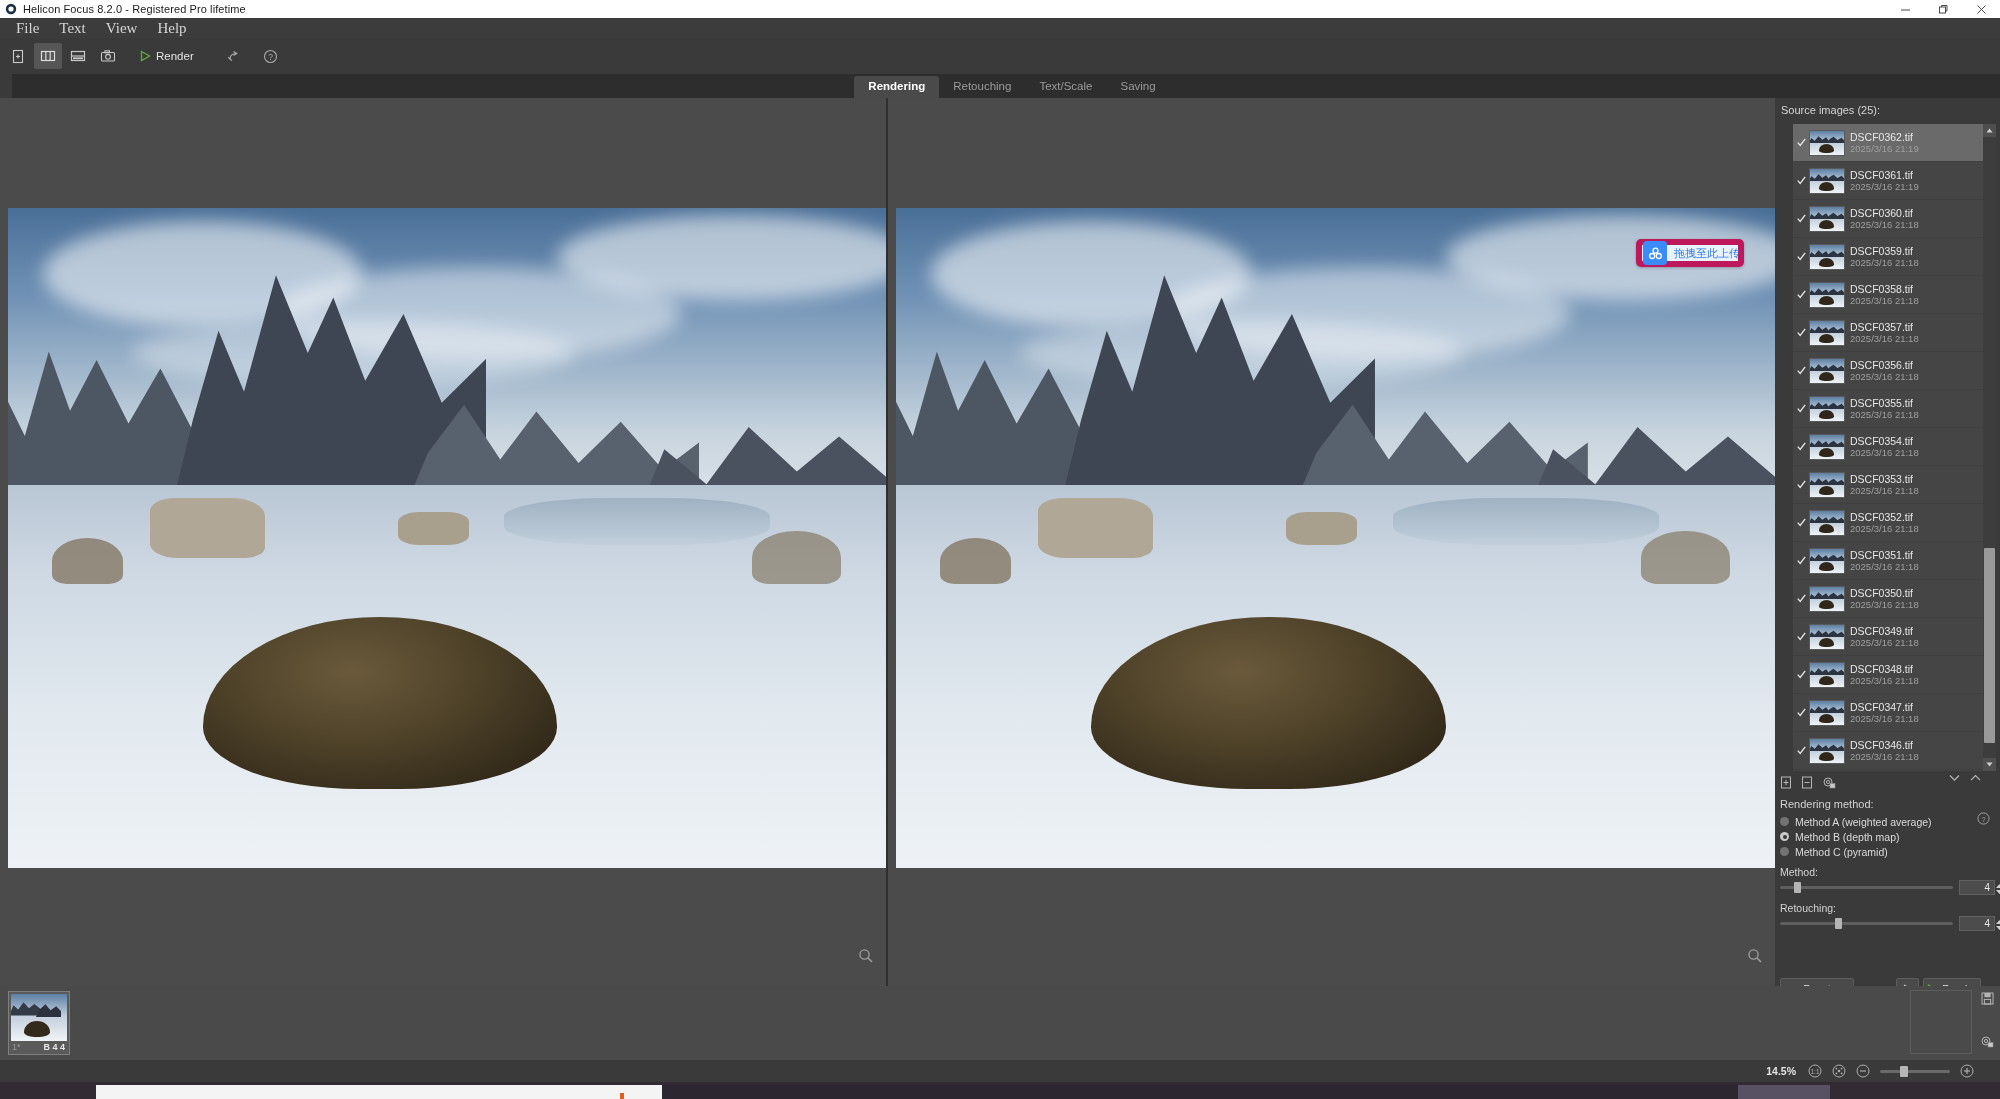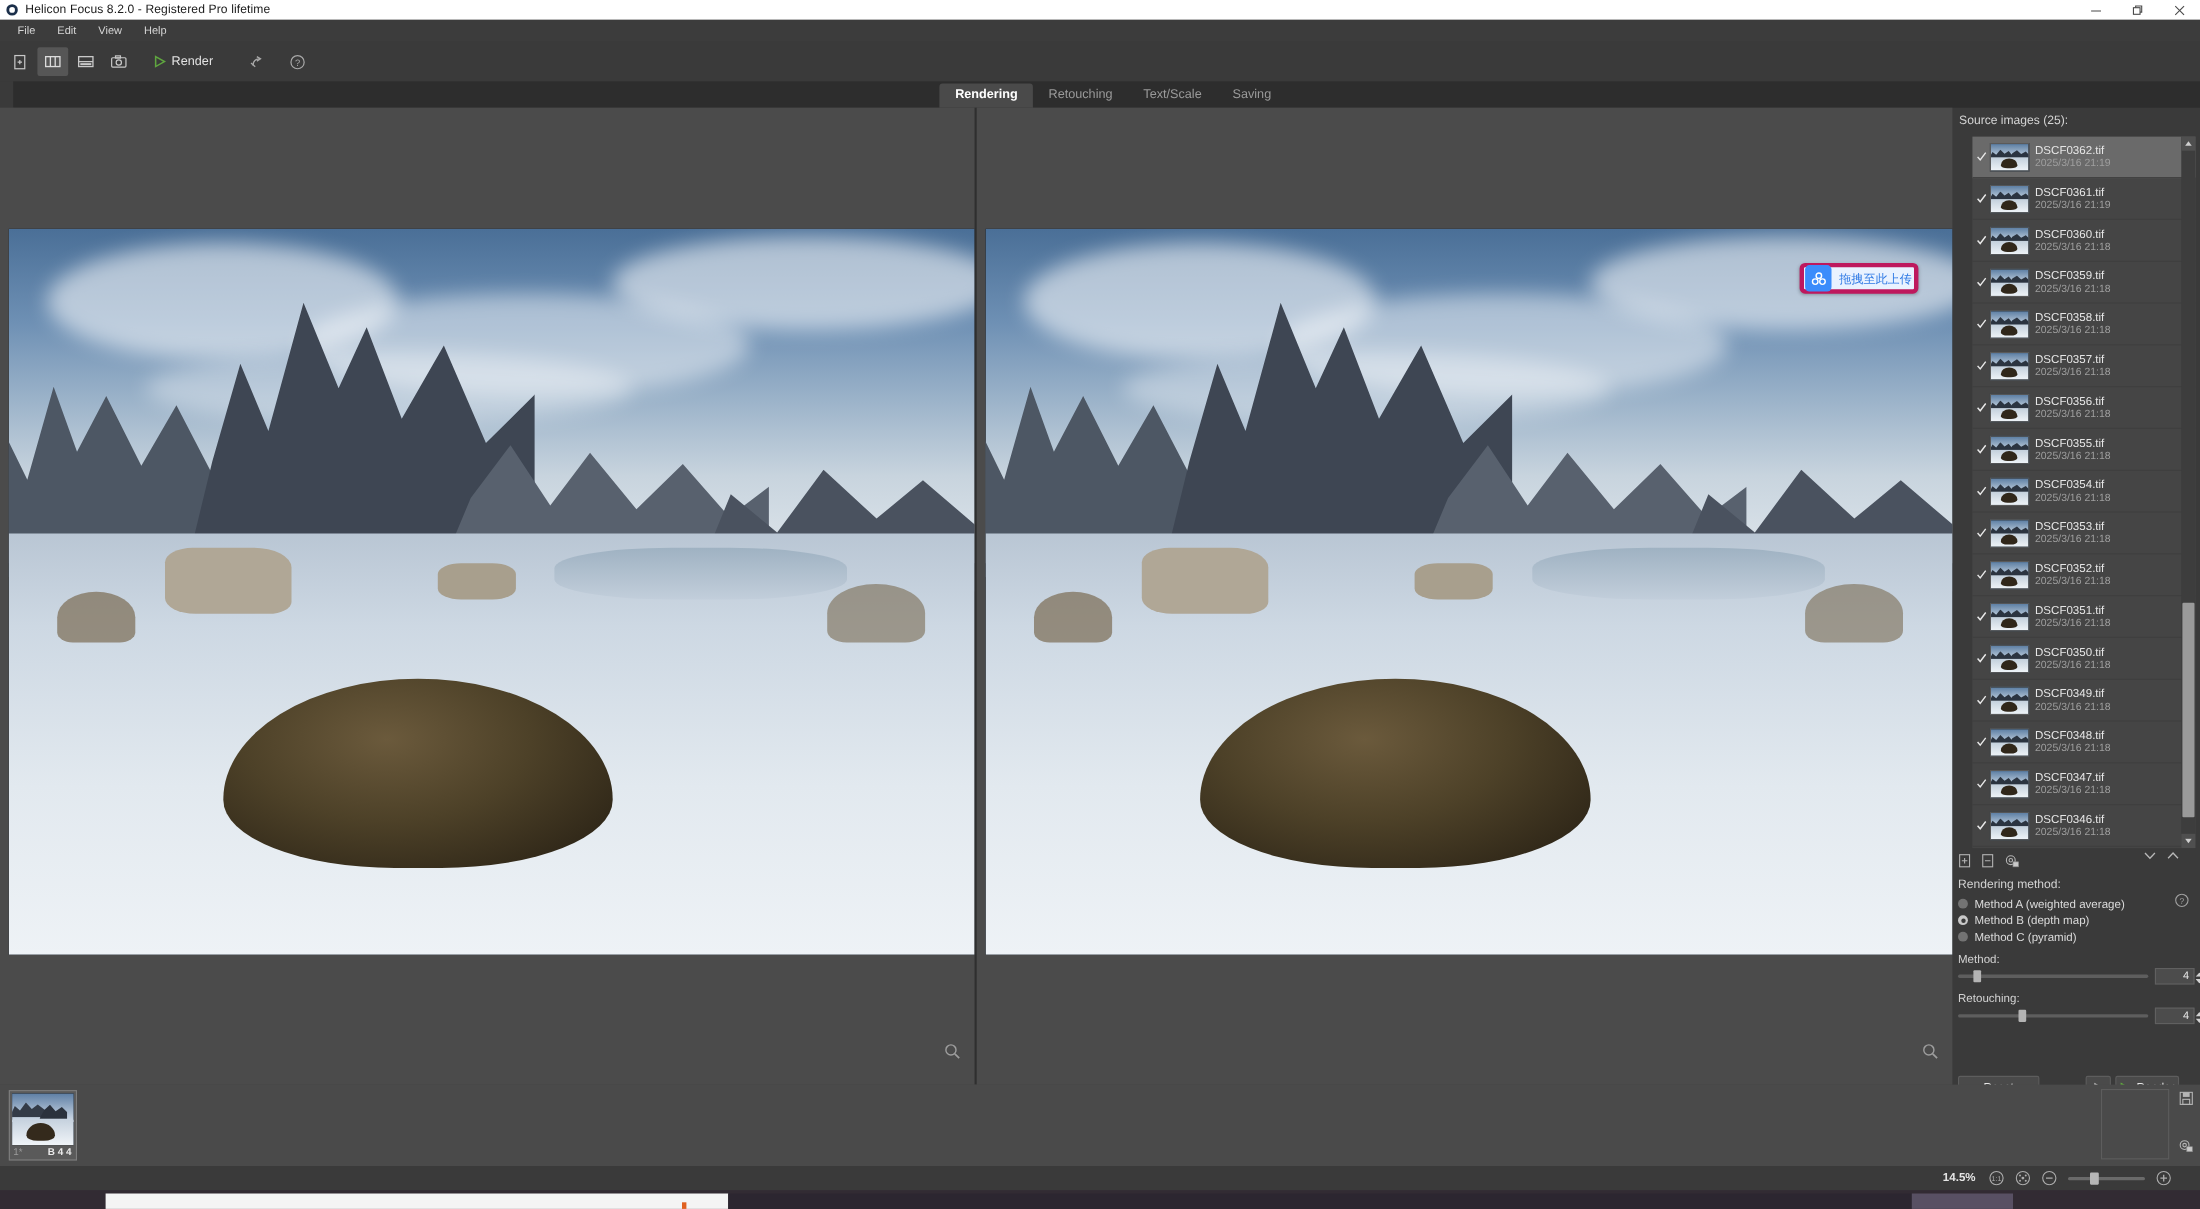--- a/index.html
+++ b/index.html
@@ -22,21 +22,21 @@
   .win-btns { position:absolute; right:0; top:0; height:18px; display:flex; }
   .win-btn { width:38px; height:18px; display:flex; align-items:center; justify-content:center; }
   .win-btn svg { display:block; }
 
   
   .menubar {
     position:absolute; left:0; top:18px; width:2000px; height:20px;
     background:#3c3c3c; display:flex; align-items:center; padding-left:6px;
   }
   .menu-item {
-    font-size:10px; color:#d6d6d6; padding:2px 10px; white-space:nowrap;
+    font-size:15px; color:#d6d6d6; padding:2px 10px; white-space:nowrap;font-family:Liberation Serif, serif;
   }
 
   
   .toolbar {
     position:absolute; left:0; top:38px; width:2000px; height:36px;
     background:#3a3a3a; display:flex; align-items:center; padding-left:4px; gap:2px;
   }
   .tb-btn {
     width:28px; height:26px; display:flex; align-items:center; justify-content:center;
     border-radius:2px;
@@ -91,21 +91,21 @@
     position:absolute; border-radius:50% 50% 44% 44% / 64% 64% 36% 36%;
     background: radial-gradient(ellipse at 42% 32%, #6b5a3c 0%, #4d4128 45%, #241d12 100%);
   }
   .water {
     position:absolute; background: linear-gradient(to bottom,#9fb2c2,#c2cedb);
   }
 
   
   .bdpill {
     position:absolute; left:1636px; top:239px; width:108px; height:28px;
-    background:#e9f2ff; border:4px solid #be185d; border-radius:5px;
+    background:#e9f2ff; border:6px solid #be185d; border-radius:5px;
     display:flex; align-items:center; box-shadow:0 1px 3px rgba(0,0,0,0.25);
   }
   .bdpill-ic {
     width:24px; height:24px; margin-left:1px; border-radius:4px;
     background:#3b8cfb; display:flex; align-items:center; justify-content:center; flex:none;
   }
   .bdpill-txt { font-size:11px; color:#2f7ae5; margin-left:7px; white-space:nowrap; }
 
   
   .rpanel {
@@ -270,21 +270,21 @@
         <svg width="11" height="11" viewBox="0 0 11 11">
           <line x1="1.5" y1="1.5" x2="9.5" y2="9.5" stroke="#4a4a4a" stroke-width="1"></line>
           <line x1="9.5" y1="1.5" x2="1.5" y2="9.5" stroke="#4a4a4a" stroke-width="1"></line>
         </svg>
       </div>
     </div>
   </div>
 
   <div class="menubar">
     <div class="menu-item">File</div>
-    <div class="menu-item">Edit</div>
+    <div class="menu-item">Text</div>
     <div class="menu-item">View</div>
     <div class="menu-item">Help</div>
   </div>
 
   <div class="toolbar">
     <div class="tb-btn">
       <svg width="15" height="15" viewBox="0 0 15 15">
         <rect x="2.5" y="1.5" width="9" height="12" fill="none" stroke="#c8c8c8" stroke-width="1.1"></rect>
         <line x1="7" y1="5.5" x2="7" y2="9.5" stroke="#c8c8c8" stroke-width="1.1"></line>
         <line x1="5" y1="7.5" x2="9" y2="7.5" stroke="#c8c8c8" stroke-width="1.1"></line>

